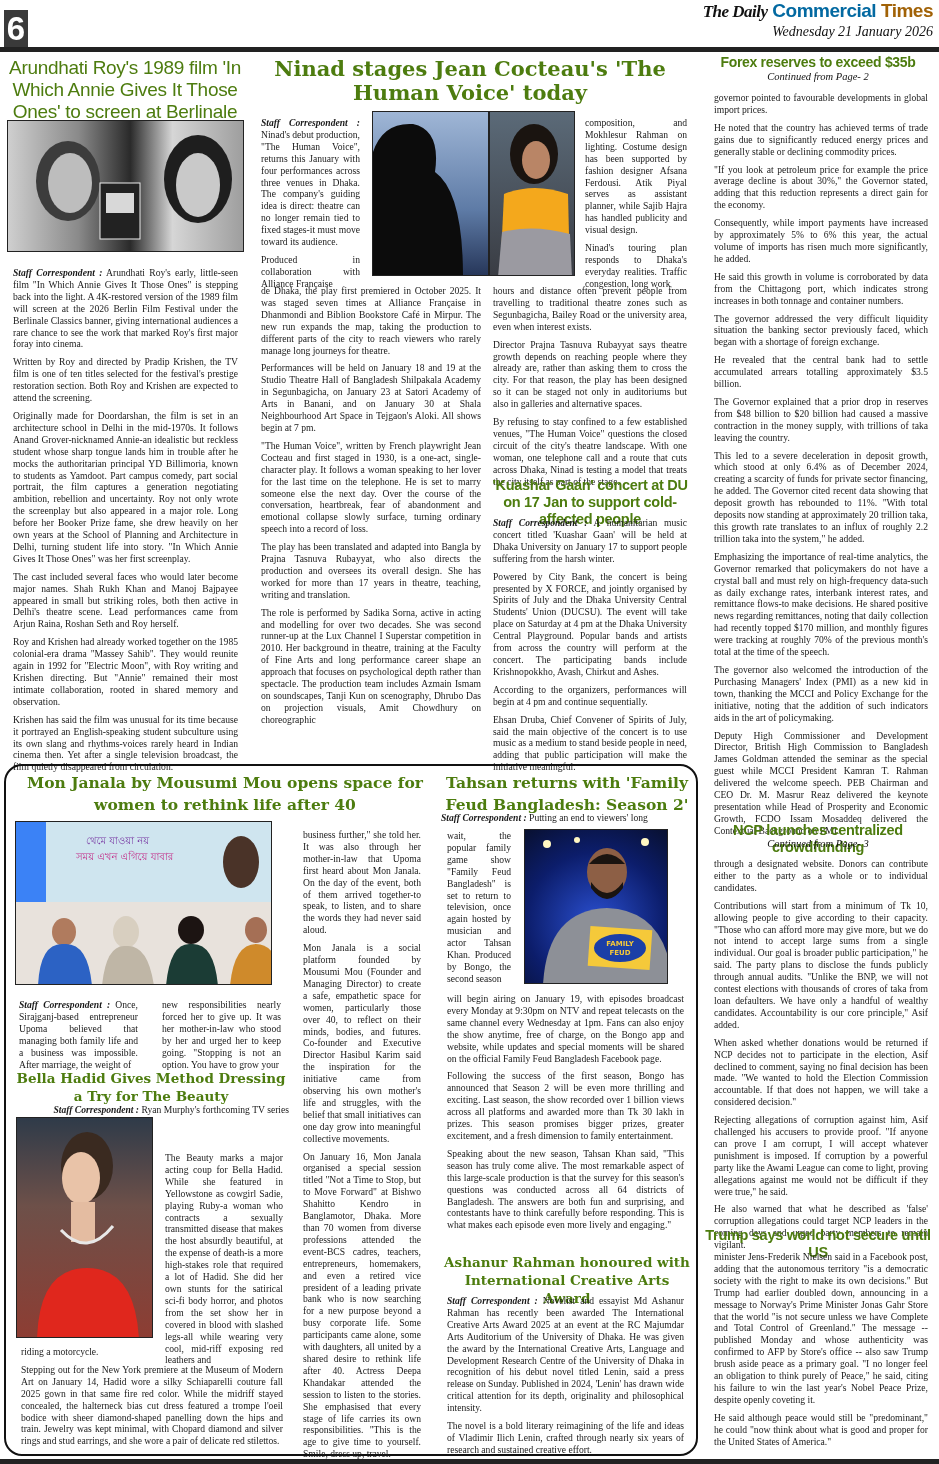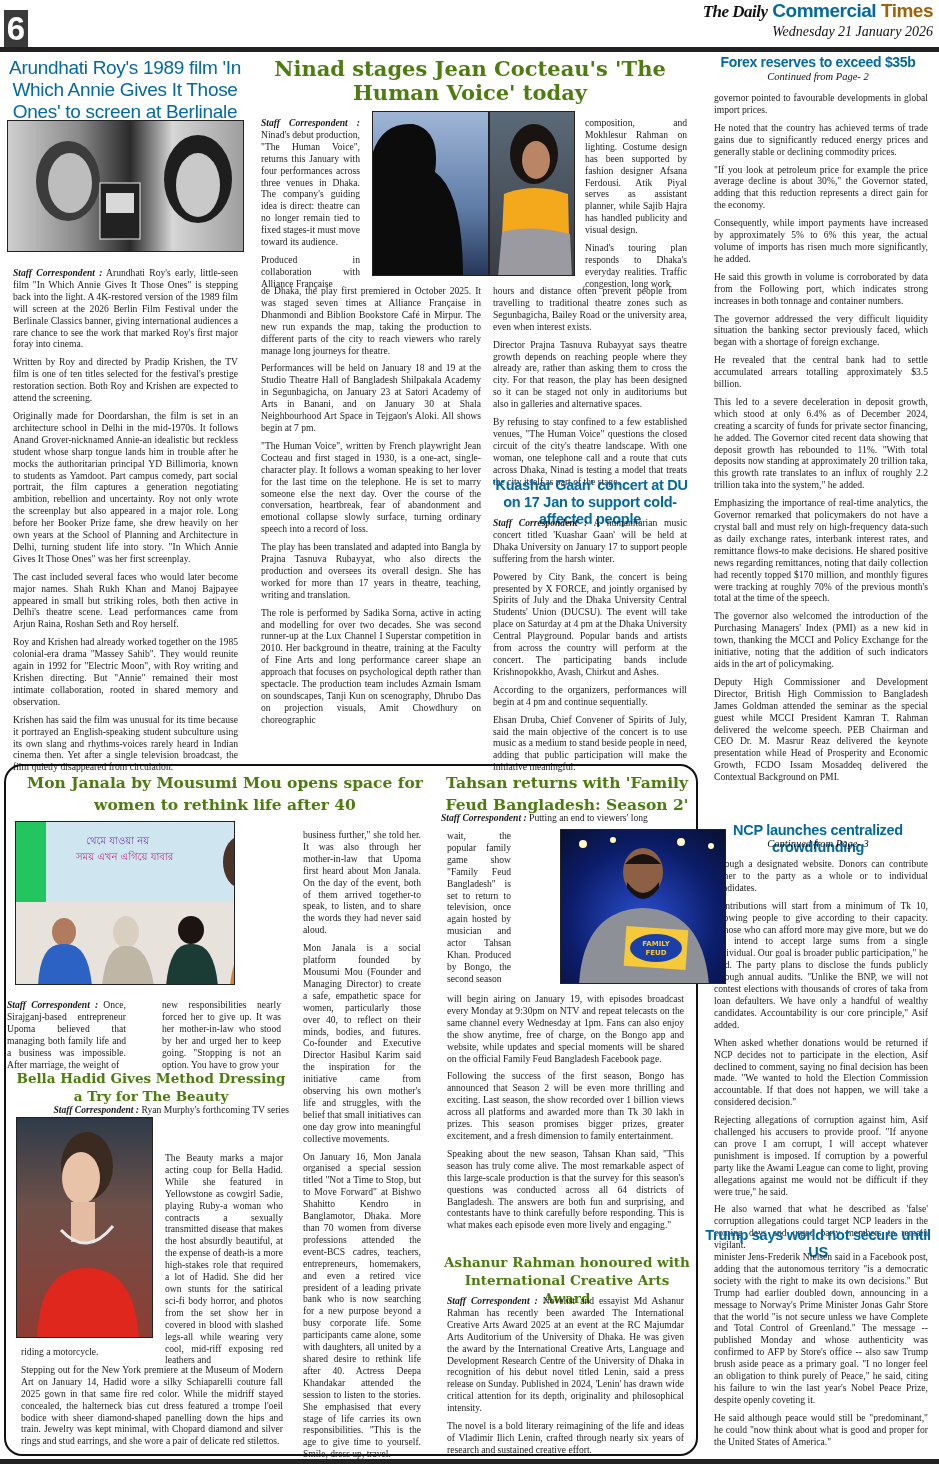--- a/index.html
+++ b/index.html
@@ -2,21 +2,21 @@
 <html><head>
 <meta charset="utf-8">
 <style>
   * { box-sizing: border-box; margin: 0; padding: 0; }
   html, body { width: 939px; height: 1464px; background: #fff; overflow: hidden; }
   body { position: relative; font-family: "DejaVu Serif", serif; color: #111; }
   .abs { position: absolute; }
   .body-text { font-family: "Liberation Serif", serif; font-size: 9.6px; line-height: 11.9px; text-align: justify; color: #1a1a1a; }
   .body-text p { margin: 6px; }
   .byline { font-weight: bold; font-style: italic; }
-  .hl-cond { font-family: "Liberation Sans", sans-serif; font-stretch: condensed; text-align: center; color: #0369a1; letter-spacing: -0.3px; }
+  .hl-cond { font-family: "Liberation Sans", sans-serif; font-stretch: condensed; text-align: center; color: #4d7c0f; letter-spacing: -0.3px; }
   .hl-serif { font-family: "DejaVu Serif", serif; font-weight: bold; text-align: center; color: #4d7c0f; }
   .cont { font-family: "Liberation Serif", serif; font-style: italic; text-align: center; font-size: 10.5px; }
 
   
   .page-num { left: 4px; top: 10px; width: 24px; height: 38px; background: #3a3a3a; color: #fff; font-family: "Liberation Sans", sans-serif; font-weight: bold; font-size: 33px; line-height: 38px; text-align: center; }
   .brand { right: 6px; top: 0; font-family: "Liberation Sans", sans-serif; font-weight: bold; font-size: 19px; letter-spacing: -0.5px; }
   .brand .the-daily { font-family: "Liberation Serif", serif; font-style: italic; font-size: 17px; color: #111; }
   .brand .commercial { color: #0369a1; }
   .brand .times { color: #a16207; }
   .dateline { right: 6px; top: 24px; font-family: "Liberation Serif", serif; font-style: italic; font-size: 14px; }
@@ -101,23 +101,24 @@
   <p>Ehsan Druba, Chief Convener of Spirits of July, said the main objective of the concert is to use music as a medium to stand beside people in need, adding that public participation will make the initiative meaningful.</p>
 </div>
 
 <div class="abs hl-cond" style="left:702px; top:54px; width:232px; font-size:14px; line-height:17px; font-weight:bold;">Forex reserves to exceed $35b</div>
 <div class="abs cont" style="left:702px; top:71px; width:232px;">Continued from Page- 2</div>
 <div class="abs body-text" style="left:708px; top:86px; width:226px;">
   <p>governor pointed to favourable developments in global import prices.</p>
   <p> He noted that the country has achieved terms of trade gains due to significantly reduced energy prices and generally stable or declining commodity prices.</p>
   <p> "If you look at petroleum price for example the price average decline is about 30%," the Governor stated, adding that this reduction represents a direct gain for the economy.</p>
   <p> Consequently, while import payments have increased by approximately 5% to 6% this year, the actual volume of imports has risen much more significantly, he added.</p>
-  <p> He said this growth in volume is corroborated by data from the Following port, which indicates strong increases in both tonnage and container numbers.</p>
+  <p> He said this growth in volume is corroborated by data from the Chittagong port, which indicates strong increases in both tonnage and container numbers.</p>
   <p> The governor addressed the very difficult liquidity situation the banking sector previously faced, which began with a shortage of foreign exchange.</p>
   <p> He revealed that the central bank had to settle accumulated arrears totalling approximately $3.5 billion.</p>
+  <p> The Governor explained that a prior drop in reserves from $48 billion to $20 billion had caused a massive contraction in the money supply, with trillions of taka leaving the country.</p>
   <p> This led to a severe deceleration in deposit growth, which stood at only 6.4% as of December 2024, creating a scarcity of funds for private sector financing, he added. The Governor cited recent data showing that deposit growth has rebounded to 11%. "With total deposits now standing at approximately 20 trillion taka, this growth rate translates to an influx of roughly 2.2 trillion taka into the system," he added.</p>
   <p> Emphasizing the importance of real-time analytics, the Governor remarked that policymakers do not have a crystal ball and must rely on high-frequency data-such as daily exchange rates, interbank interest rates, and remittance flows-to make decisions. He shared positive news regarding remittances, noting that daily collection had recently topped $170 million, and monthly figures were tracking at roughly 70% of the previous month's total at the time of the speech.</p>
   <p>The governor also welcomed the introduction of the Purchasing Managers' Index (PMI) as a new kid in town, thanking the MCCI and Policy Exchange for the initiative, noting that the addition of such indicators aids in the art of policymaking.</p>
   <p>  Deputy High Commissioner and Development Director, British High Commission to Bangladesh James Goldman attended the seminar as the special guest while MCCI President Kamran T. Rahman delivered the welcome speech. PEB Chairman and CEO Dr. M. Masrur Reaz delivered the keynote presentation while Head of Prosperity and Economic Growth, FCDO Issam Mosaddeq delivered the Contextual Background on PMI.</p>
 </div>
 
 <div class="abs hl-cond" style="left:702px; top:822px; width:232px; font-size:14.5px; line-height:17px; font-weight:bold;">NCP launches centralized crowdfunding</div>
 <div class="abs cont" style="left:702px; top:838px; width:232px;">Continued from Page- 3</div>
 <div class="abs body-text" style="left:708px; top:852px; width:226px;">
   <p>through a designated website. Donors can contribute either to the party as a whole or to individual candidates.</p>
@@ -129,38 +130,38 @@
 
 <div class="abs hl-cond" style="left:702px; top:1227px; width:232px; font-size:14.5px; line-height:17px; font-weight:bold;">Trump says world not secure until US</div>
 <div class="abs body-text" style="left:708px; top:1245px; width:226px;">
   <p>minister Jens-Frederik Nielsen said in a Facebook post, adding that the autonomous territory "is a democratic society with the right to make its own decisions." But Trump had earlier doubled down, announcing in a message to Norway's Prime Minister Jonas Gahr Store that the world "is not secure unless we have Complete and Total Control of Greenland." The message -- published Monday and whose authenticity was confirmed to AFP by Store's office -- also saw Trump brush aside peace as a primary goal. "I no longer feel an obligation to think purely of Peace," he said, citing his failure to win the last year's Nobel Peace Prize, despite openly coveting it.</p>
   <p>He said although peace would still be "predominant," he could "now think about what is good and proper for the United States of America."</p>
 </div>
 
 <div class="abs box" style="left:4px; top:764px; width:694px; height:692px;"></div>
 
 <div class="abs hl-serif" style="left:20px; top:772px; width:410px; font-size:15.5px; line-height:22px;">Mon Janala by Mousumi Mou opens space for women to rethink life after 40</div>
-<div class="abs photo" style="left:15px; top:821px; width:220px; height:164px; background:#22c55e;">
+<div class="abs photo" style="left:15px; top:821px; width:257px; height:164px; background:#3b82f6;">
   <svg width="272" height="164">
     <rect x="30" y="0" width="242" height="80" fill="#cfe5ef"></rect>
     <text x="70" y="22" font-size="10" fill="#7b3fa6" font-family="DejaVu Sans, sans-serif">থেমে যাওয়া নয়</text>
     <text x="60" y="38" font-size="10" fill="#c2318a" font-family="DejaVu Sans, sans-serif">সময় এখন এগিয়ে যাবার</text>
     <ellipse cx="225" cy="40" rx="18" ry="26" fill="#4a3328"></ellipse>
     <rect x="0" y="80" width="272" height="84" fill="#e8e2dc"></rect>
     <ellipse cx="48" cy="110" rx="12" ry="14" fill="#b07b5e"></ellipse>
     <path d="M22 164 Q24 120 48 122 Q72 120 76 164 Z" fill="#2c62c4"></path>
     <ellipse cx="110" cy="110" rx="13" ry="16" fill="#d8cfc0"></ellipse>
     <path d="M86 164 Q90 122 110 124 Q132 122 138 164 Z" fill="#bfb6a6"></path>
     <ellipse cx="175" cy="108" rx="13" ry="14" fill="#1c1412"></ellipse>
     <path d="M150 164 Q154 120 175 122 Q198 120 202 164 Z" fill="#1b3c35"></path>
     <ellipse cx="240" cy="108" rx="11" ry="13" fill="#a56f55"></ellipse>
     <path d="M214 164 Q218 122 240 122 Q262 122 268 164 Z" fill="#cf8a2b"></path>
   </svg>
 </div>
-<div class="abs body-text" style="left:1px; top:993px; width:131px;">
+<div class="abs body-text" style="left:13px; top:993px; width:131px;">
   <p><span class="byline">Staff Correspondent :</span> <span>Once, Sirajganj-based entrepreneur Upoma believed that managing both family life and a business was impossible. After marriage, the weight of</span></p>
 </div>
 <div class="abs body-text" style="left:156px; top:993px; width:131px;">
   <p>new responsibilities nearly forced her to give up. It was her mother-in-law who stood by her and urged her to keep going. "Stopping is not an option. You have to grow your</p>
 </div>
 <div class="abs body-text" style="left:297px; top:823px; width:130px;">
   <p>business further," she told her. It was also through her mother-in-law that Upoma first heard about Mon Janala. On the day of the event, both of them arrived together-to speak, to listen, and to share the words they had never said aloud.</p>
   <p>Mon Janala is a social platform founded by Mousumi Mou (Founder and Managing Director) to create a safe, empathetic space for women, particularly those over 40, to reflect on their minds, bodies, and futures. Co-founder and Executive Director Hasibul Karim said the inspiration for the initiative came from observing his own mother's life and struggles, with the belief that small initiatives can one day grow into meaningful collective movements.</p>
   <p>On January 16, Mon Janala organised a special session titled "Not a Time to Stop, but to Move Forward" at Bishwo Shahitto Kendro in Banglamotor, Dhaka. More than 70 women from diverse professions attended the event-BCS cadres, teachers, entrepreneurs, homemakers, and even a retired vice president of a leading private bank who is now searching for a new purpose beyond a busy corporate life. Some participants came alone, some with daughters, all united by a shared desire to rethink life after 40. Actress Deepa Khandakar attended the session to listen to the stories. She emphasised that every stage of life carries its own responsibilities. "This is the age to give time to yourself. Smile, dress up, travel.</p>
 </div>
@@ -186,21 +187,21 @@
   <p>Stepping out for the New York premiere at the Museum of Modern Art on January 14, Hadid wore a silky Schiaparelli couture fall 2025 gown in that same fire red color. While the midriff stayed concealed, the halterneck bias cut dress featured a trompe l'oeil bodice with sheer diamond-shaped panelling down the hips and train. Jewelry was kept minimal, with Chopard diamond and silver rings and stud earrings, and she wore a pair of delicate red stilettos.</p>
 </div>
 
 <div class="abs hl-serif" style="left:442px; top:772px; width:250px; font-size:15.5px; line-height:22px;">Tahsan returns with 'Family Feud Bangladesh: Season 2'</div>
 <div class="abs body-text" style="left:441px; top:812px; width:249px;">
   <span class="byline">Staff Correspondent :</span> <span>Putting an end to viewers' long</span>
 </div>
 <div class="abs body-text" style="left:441px; top:824px; width:76px;">
   <p>wait, the popular family game show "Family Feud Bangladesh" is set to return to television, once again hosted by musician and actor Tahsan Khan. Produced by Bongo, the second season</p>
 </div>
-<div class="abs photo" style="left:524px; top:829px; width:166px; height:155px; background:radial-gradient(circle at 50% 60%,#2a4fd0 0%,#0c1d6b 60%,#081030 100%);margin-left:36px;">
+<div class="abs photo" style="left:524px; top:829px; width:144px; height:155px; background:radial-gradient(circle at 50% 60%,#2a4fd0 0%,#0c1d6b 60%,#081030 100%);">
   <svg width="166" height="155">
     <circle cx="22" cy="14" r="4" fill="#fff7c2"></circle>
     <circle cx="52" cy="10" r="3" fill="#fff7c2"></circle>
     <circle cx="120" cy="12" r="4" fill="#fff7c2"></circle>
     <circle cx="150" cy="16" r="3" fill="#fff7c2"></circle>
     <ellipse cx="82" cy="42" rx="20" ry="24" fill="#8d5f45"></ellipse>
     <path d="M64 34 Q82 14 100 34" fill="#1a1410"></path>
     <path d="M66 52 Q82 74 98 52 L98 58 Q82 80 66 58 Z" fill="#1a1410"></path>
     <path d="M18 155 Q22 80 82 78 Q142 80 148 155 Z" fill="#8d9097"></path>
     <rect x="64" y="98" width="62" height="40" fill="#f5c93a" transform="rotate(4 95 118)"></rect>

